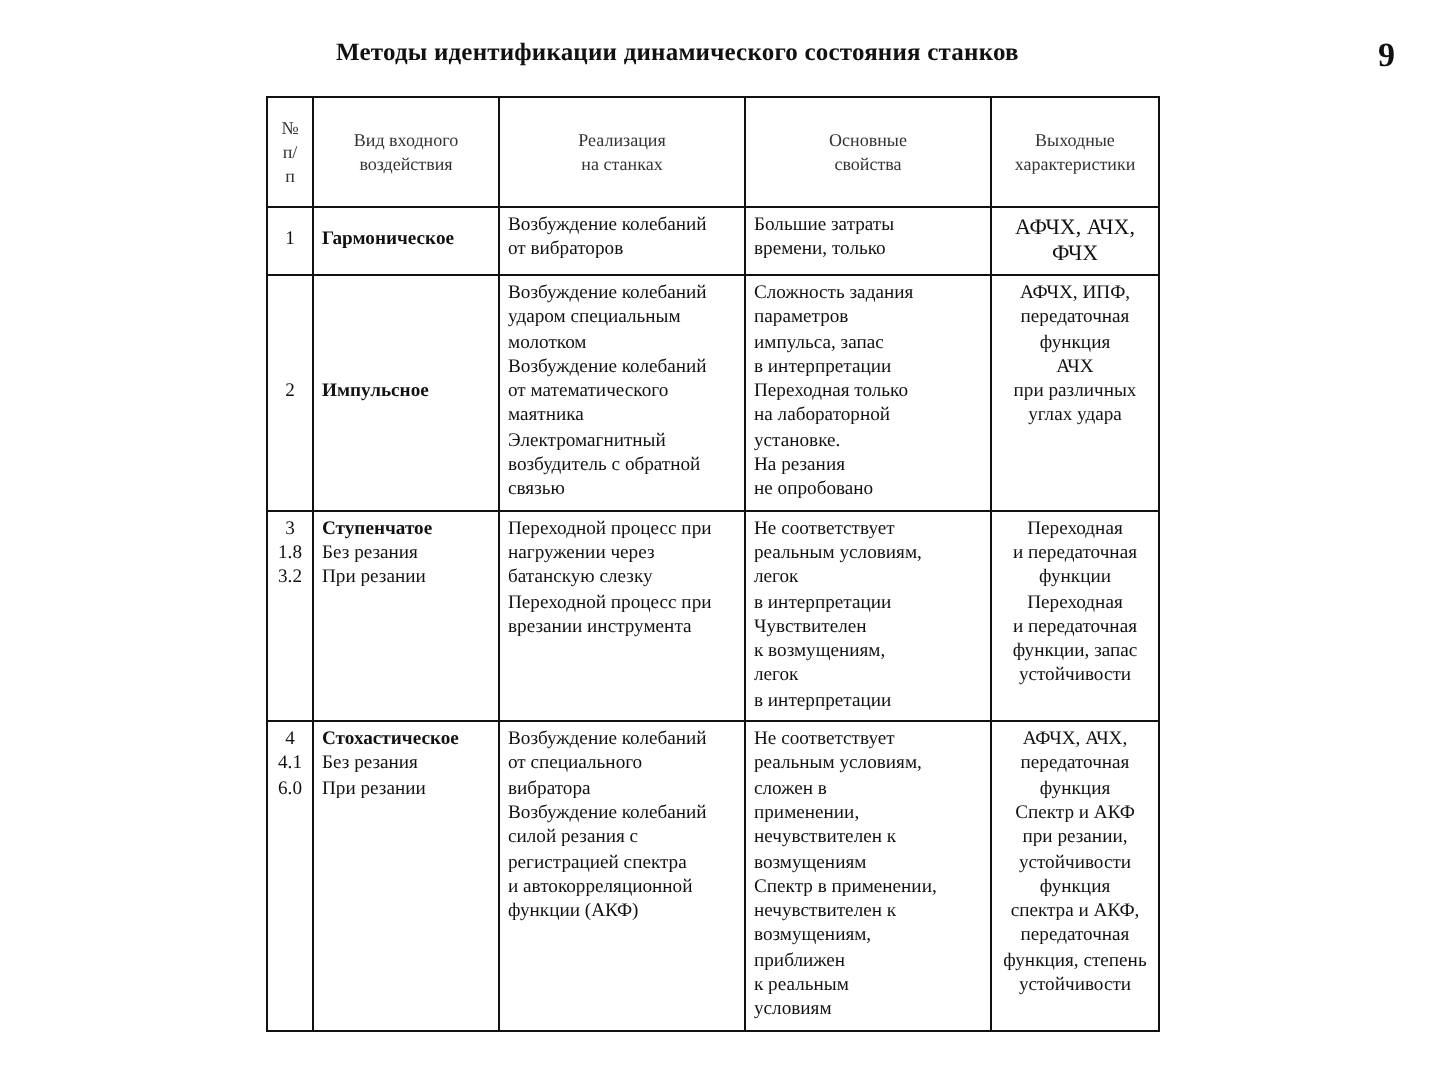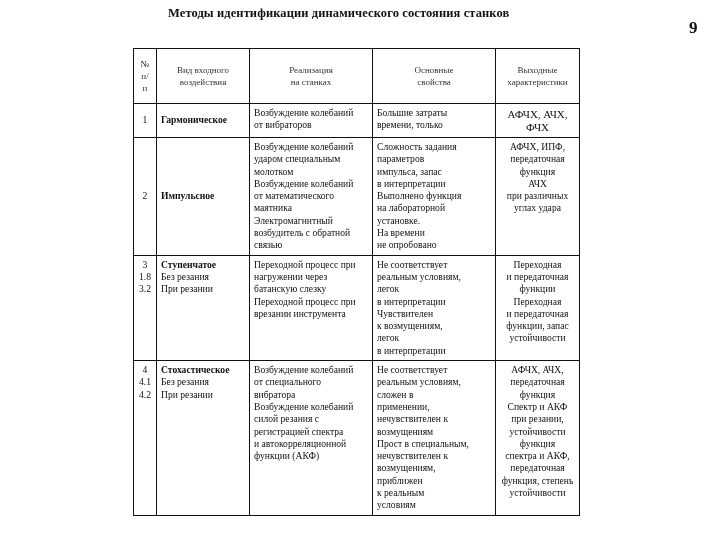--- a/index.html
+++ b/index.html
@@ -1,18 +1,18 @@
 <!DOCTYPE html>
 <html><head>
   <meta charset="utf-8">
   <style>
     html, body { margin: 0; padding: 0; background: #ffffff; }
     body { width: 720px; height: 540px; position: relative; overflow: hidden;
            font-family: "Liberation Serif", serif; color: #111; }
-    .title { position: absolute; left: 168px; top: 6px; font-size: 12.5px; font-weight: bold;
+    .title { position: absolute; left: 168px; top: 19px; font-size: 12.5px; font-weight: bold;
              letter-spacing: 0.1px; }
     .page-num { position: absolute; left: 689px; top: 18px; font-size: 17px; font-weight: bold; }
     table { position: absolute; left: 133px; top: 48px; border-collapse: collapse;
             table-layout: fixed; }
     td { border: 1.2px solid #111; vertical-align: top; font-size: 9.6px; line-height: 12.3px;
          padding: 3px 4px; }
     .hdr td { vertical-align: middle; text-align: center; color: #333; font-size: 9px; }
     .c0 { width: 18px; text-align: center; padding: 3px 2px; }
     .c1 { width: 84px; }
     .c2 { width: 114px; margin-left: 36px; }
@@ -91,24 +91,24 @@
       <span class="line">маятника</span>
       <span class="line">Электромагнитный</span>
       <span class="line">возбудитель с обратной</span>
       <span class="line">связью</span>
     </td>
     <td class="c3">
       <span class="line">Сложность задания</span>
       <span class="line">параметров</span>
       <span class="line">импульса, запас</span>
       <span class="line">в интерпретации</span>
-      <span class="line">Выполнено функция</span>
+      <span class="line">Переходная только</span>
       <span class="line">на лабораторной</span>
       <span class="line">установке.</span>
-      <span class="line">На времени</span>
+      <span class="line">На резания</span>
       <span class="line">не опробовано</span>
     </td>
     <td class="c4">
       <span class="line">АФЧХ, ИПФ,</span>
       <span class="line">передаточная</span>
       <span class="line">функция</span>
       <span class="line">АЧХ</span>
       <span class="line">при различных</span>
       <span class="line">углах удара</span>
     </td>
@@ -150,21 +150,21 @@
       <span class="line">и передаточная</span>
       <span class="line">функции, запас</span>
       <span class="line">устойчивости</span>
     </td>
   </tr>
 
   <tr style="height:154px;">
     <td class="c0">
       <span class="line">4</span>
       <span class="line">4.1</span>
-      <span class="line">4.2</span>
+      <span class="line">6.0</span>
     </td>
     <td class="c1">
       <span class="line b">Стохастическое</span>
       <span class="line">Без резания</span>
       <span class="line">При резании</span>
     </td>
     <td class="c2">
       <span class="line">Возбуждение колебаний</span>
       <span class="line">от специального</span>
       <span class="line">вибратора</span>
@@ -174,21 +174,21 @@
       <span class="line">и автокорреляционной</span>
       <span class="line">функции (АКФ)</span>
     </td>
     <td class="c3">
       <span class="line">Не соответствует</span>
       <span class="line">реальным условиям,</span>
       <span class="line">сложен в</span>
       <span class="line">применении,</span>
       <span class="line">нечувствителен к</span>
       <span class="line">возмущениям</span>
-      <span class="line">Прост в специальным,</span>
+      <span class="line">Спектр в применении,</span>
       <span class="line">нечувствителен к</span>
       <span class="line">возмущениям,</span>
       <span class="line">приближен</span>
       <span class="line">к реальным</span>
       <span class="line">условиям</span>
     </td>
     <td class="c4">
       <span class="line">АФЧХ, АЧХ,</span>
       <span class="line">передаточная</span>
       <span class="line">функция</span>

